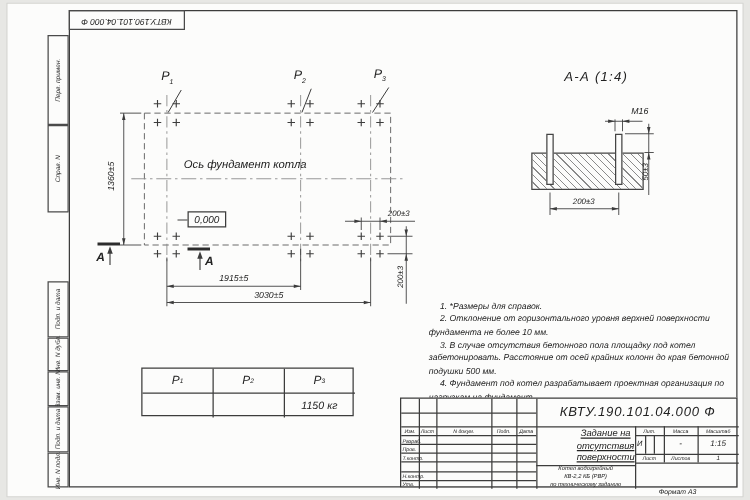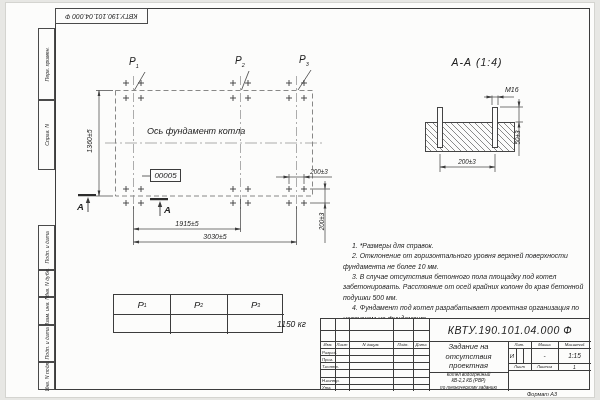--- a/index.html
+++ b/index.html
@@ -53,21 +53,21 @@
 <div class="abs mcell" style="top:362px;height:28px;">
     <span>Инв. N подл.</span>
   </div>
 
 <div class="abs t" style="left:129px;top:56px;font-size:10px;"><span>P</span><sub>1</sub></div>
 <div class="abs t" style="left:235px;top:55px;font-size:10px;"><span>P</span><sub>2</sub></div>
 <div class="abs t" style="left:299px;top:54px;font-size:10px;"><span>P</span><sub>3</sub></div>
 
 <div class="abs t" style="left:147px;top:126px;font-size:9px;">Ось фундамент котла</div>
 
-<div class="abs c t" style="left:150px;top:169px;width:31px;height:13px;border:1px solid #3c3c3c;font-size:8px;background:#fcfcfb;">00005</div>
+<div class="abs c t" style="left:150px;top:169px;width:31px;height:13px;border:1px solid #3c3c3c;font-size:8px;background:#fcfcfb;">0,000</div>
 
 <div class="abs c t dim" style="left:68px;top:136px;width:42px;height:10px;transform:rotate(-90deg);">1360±5</div>
 <div class="abs c t dim" style="left:165px;top:219px;width:44px;height:9px;">1915±5</div>
 <div class="abs c t dim" style="left:193px;top:232px;width:44px;height:9px;">3030±5</div>
 <div class="abs c t dimS" style="left:303px;top:167px;width:32px;height:8px;">200±3</div>
 <div class="abs c t dimS" style="left:302px;top:217px;width:38px;height:9px;transform:rotate(-90deg);">200±3</div>
 
 <div class="abs t" style="left:77px;top:201px;font-size:9.5px;font-weight:bold;">А</div>
 <div class="abs t" style="left:164px;top:204px;font-size:9.5px;font-weight:bold;">А</div>
 
@@ -98,21 +98,21 @@
       <sub>1</sub>
     </div>
   <div class="abs c t" style="left:56px;top:0;width:57px;height:19px;font-size:9.5px;">
       <span>P</span>
       <sub>2</sub>
     </div>
   <div class="abs c t" style="left:113px;top:0;width:57px;height:19px;font-size:9.5px;">
       <span>P</span>
       <sub>3</sub>
     </div>
-  <div class="abs c t" style="left:113px;top:19px;width:57px;height:20px;font-size:8.5px;margin-left:36px;">1150 кг</div>
+  <div class="abs c t" style="left:113px;top:19px;width:57px;height:20px;font-size:8.5px;">1150 кг</div>
 </div>
 
 <div class="abs" style="left:320px;top:318px;width:270px;height:72px;border:1.3px solid #3c3c3c;background:#fcfcfb;">
 
   <div class="tlv" style="left:14px;top:0;height:72px;"></div>
   <div class="tlv" style="left:28px;top:0;height:72px;"></div>
   <div class="tlv" style="left:72px;top:0;height:72px;"></div>
   <div class="tlv" style="left:92px;top:0;height:72px;"></div>
   <div class="tlv" style="left:108px;top:0;height:72px;border-left-width:1.2px;"></div>
   <div class="tlv" style="left:187px;top:22px;height:50px;"></div>
@@ -141,24 +141,24 @@
   <div class="abs c tb-label" style="left:28px;top:22px;width:44px;height:7px;">N докум.</div>
   <div class="abs c tb-label" style="left:72px;top:22px;width:20px;height:7px;">Подп.</div>
   <div class="abs c tb-label" style="left:92px;top:22px;width:16px;height:7px;">Дата</div>
 
   <div class="abs tb-label" style="left:1px;top:30.5px;">Разраб.</div>
   <div class="abs tb-label" style="left:1px;top:37.5px;">Пров.</div>
   <div class="abs tb-label" style="left:1px;top:44.5px;">Т.контр.</div>
   <div class="abs tb-label" style="left:1px;top:59px;">Н.контр.</div>
   <div class="abs tb-label" style="left:1px;top:66px;">Утв.</div>
 
-  <div class="abs col t" style="left:108px;top:22px;width:79px;height:31px;font-size:7.5px;line-height:1.32;">
+  <div class="abs col t" style="left:124px;top:22px;width:79px;height:31px;font-size:7.5px;line-height:1.32;text-decoration:underline;">
     <span>Задание на</span>
     <span>отсутствия</span>
-    <span>проектная</span>
+    <span>поверхности</span>
   </div>
 
   <div class="abs col t" style="left:108px;top:53px;width:79px;height:19px;font-size:4.6px;line-height:1.35;">
     <span>Котел водогрейный</span>
     <span>КВ-2,2 КБ (РВР)</span>
     <span>по техническому заданию</span>
   </div>
 
   <div class="abs c tb-label" style="left:187px;top:22px;width:23px;height:7px;">Лит.</div>
   <div class="abs c tb-label" style="left:210px;top:22px;width:27px;height:7px;">Масса</div>

